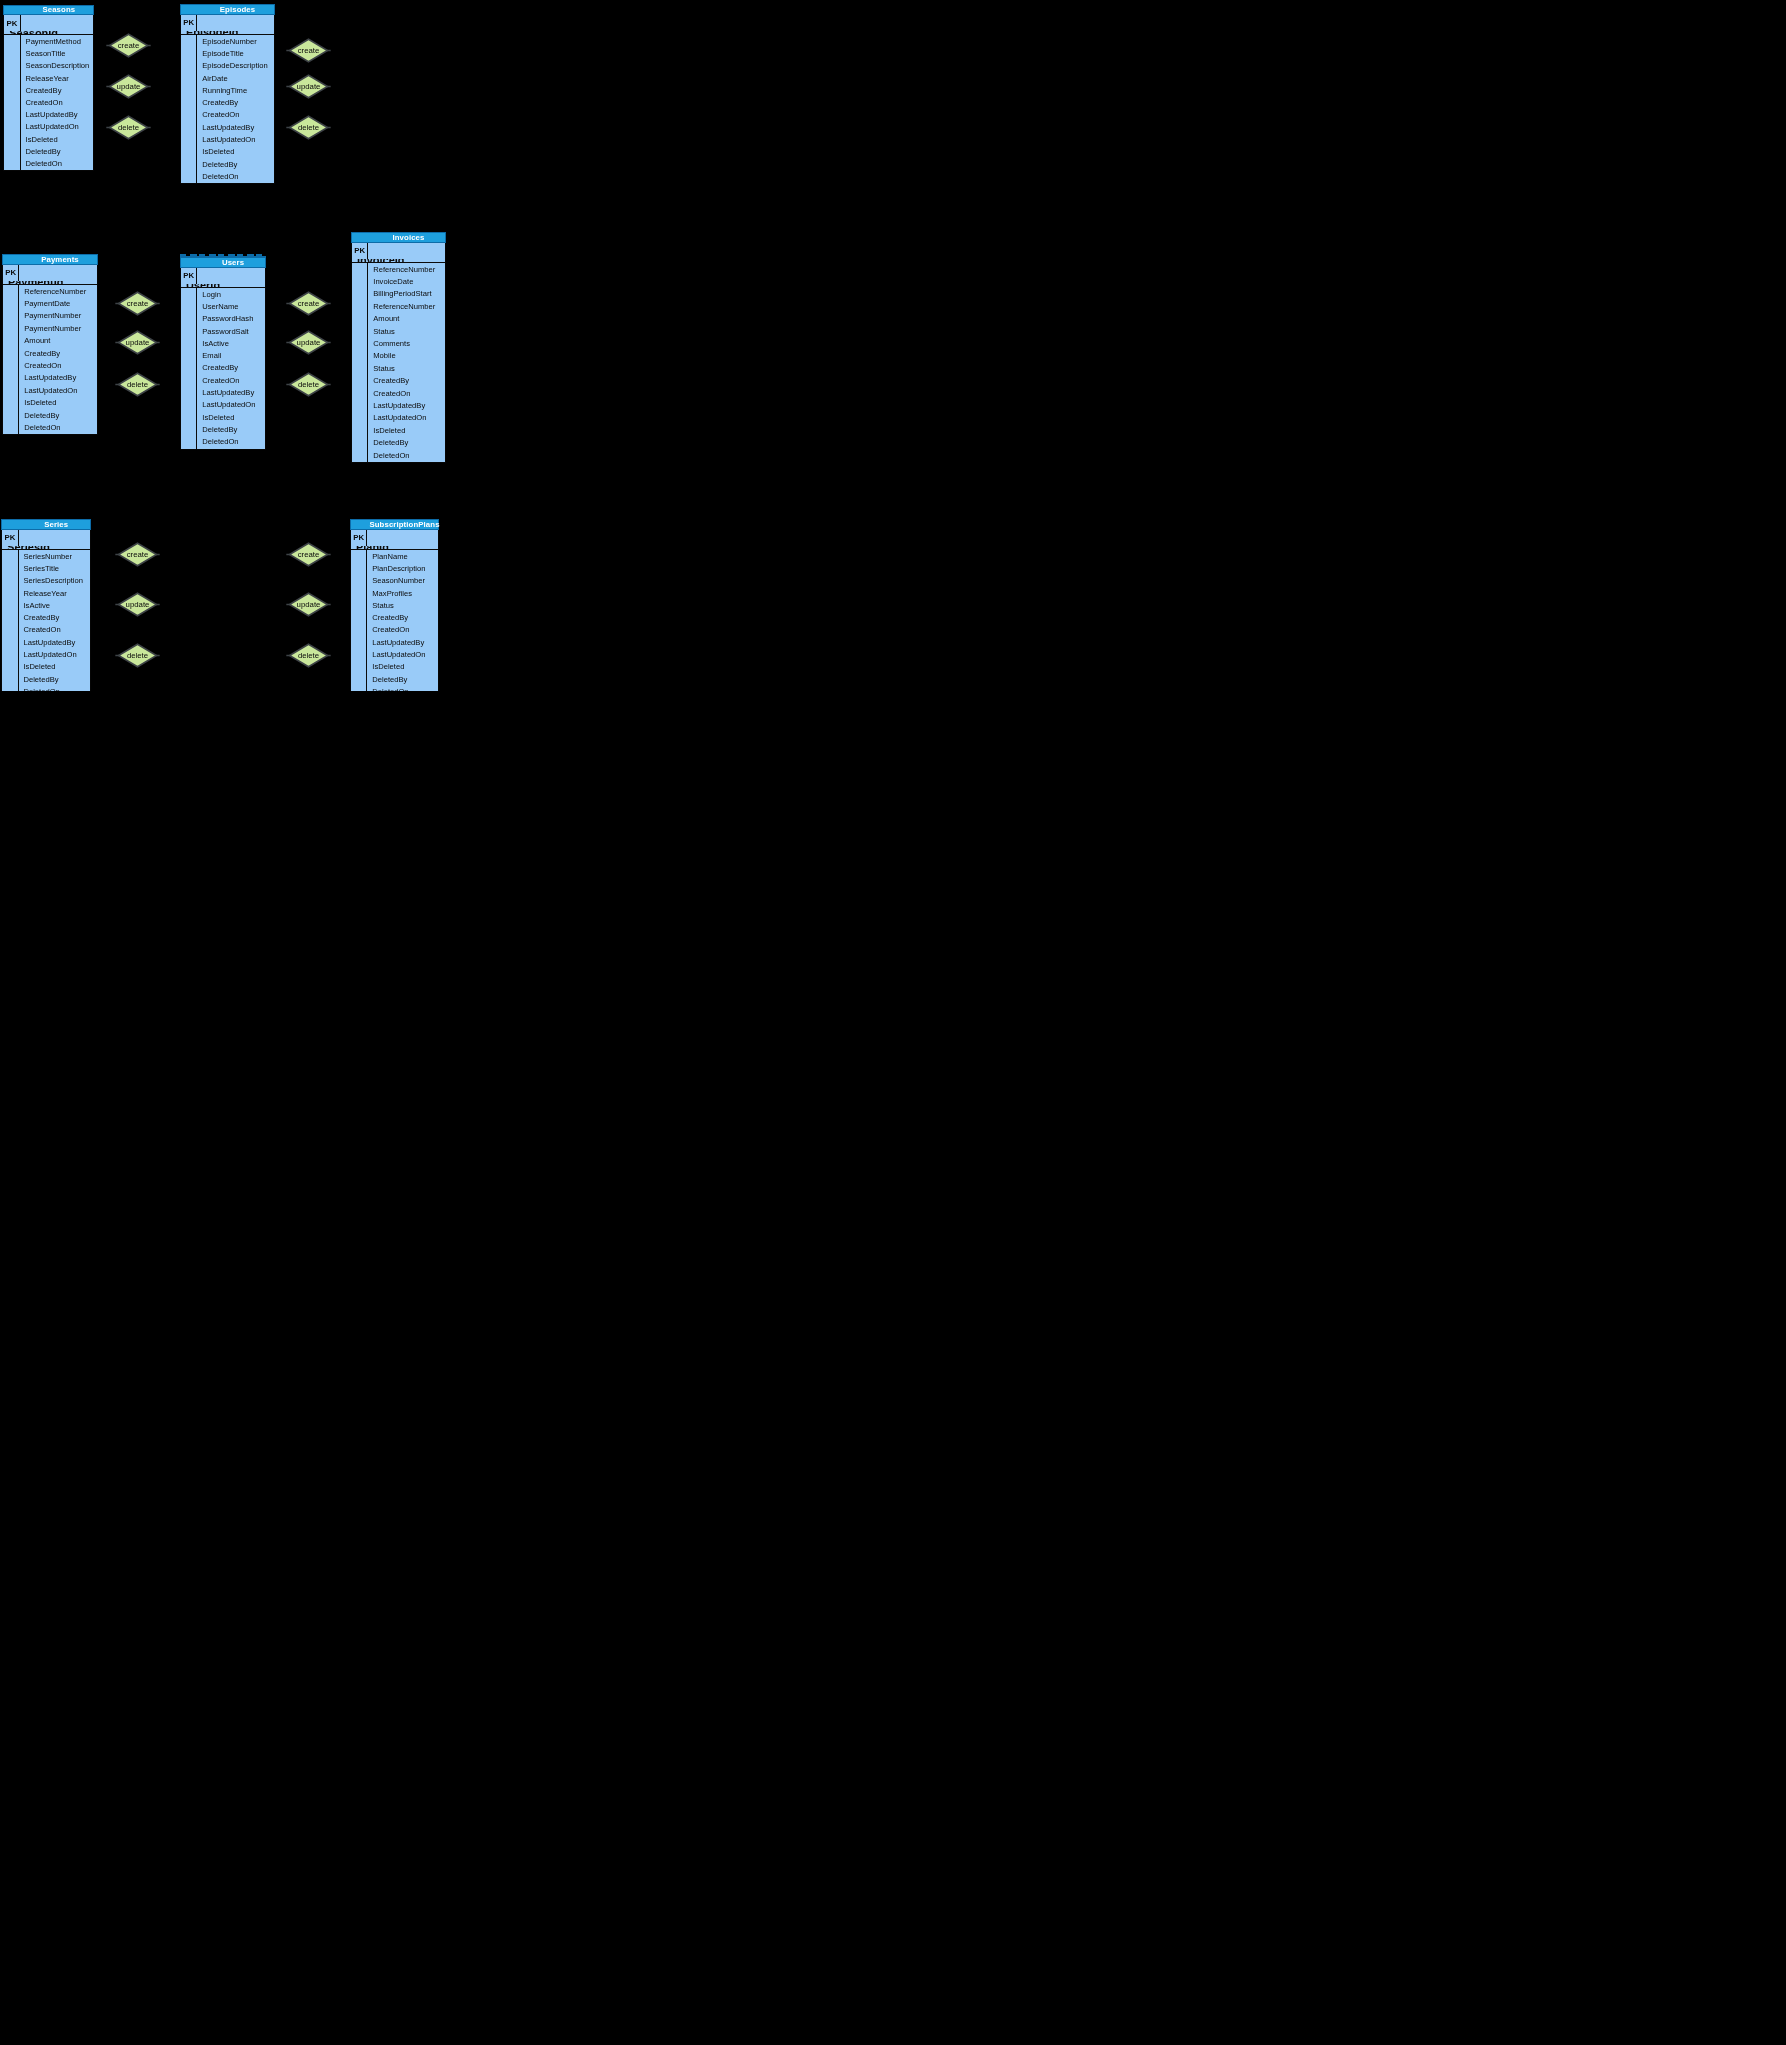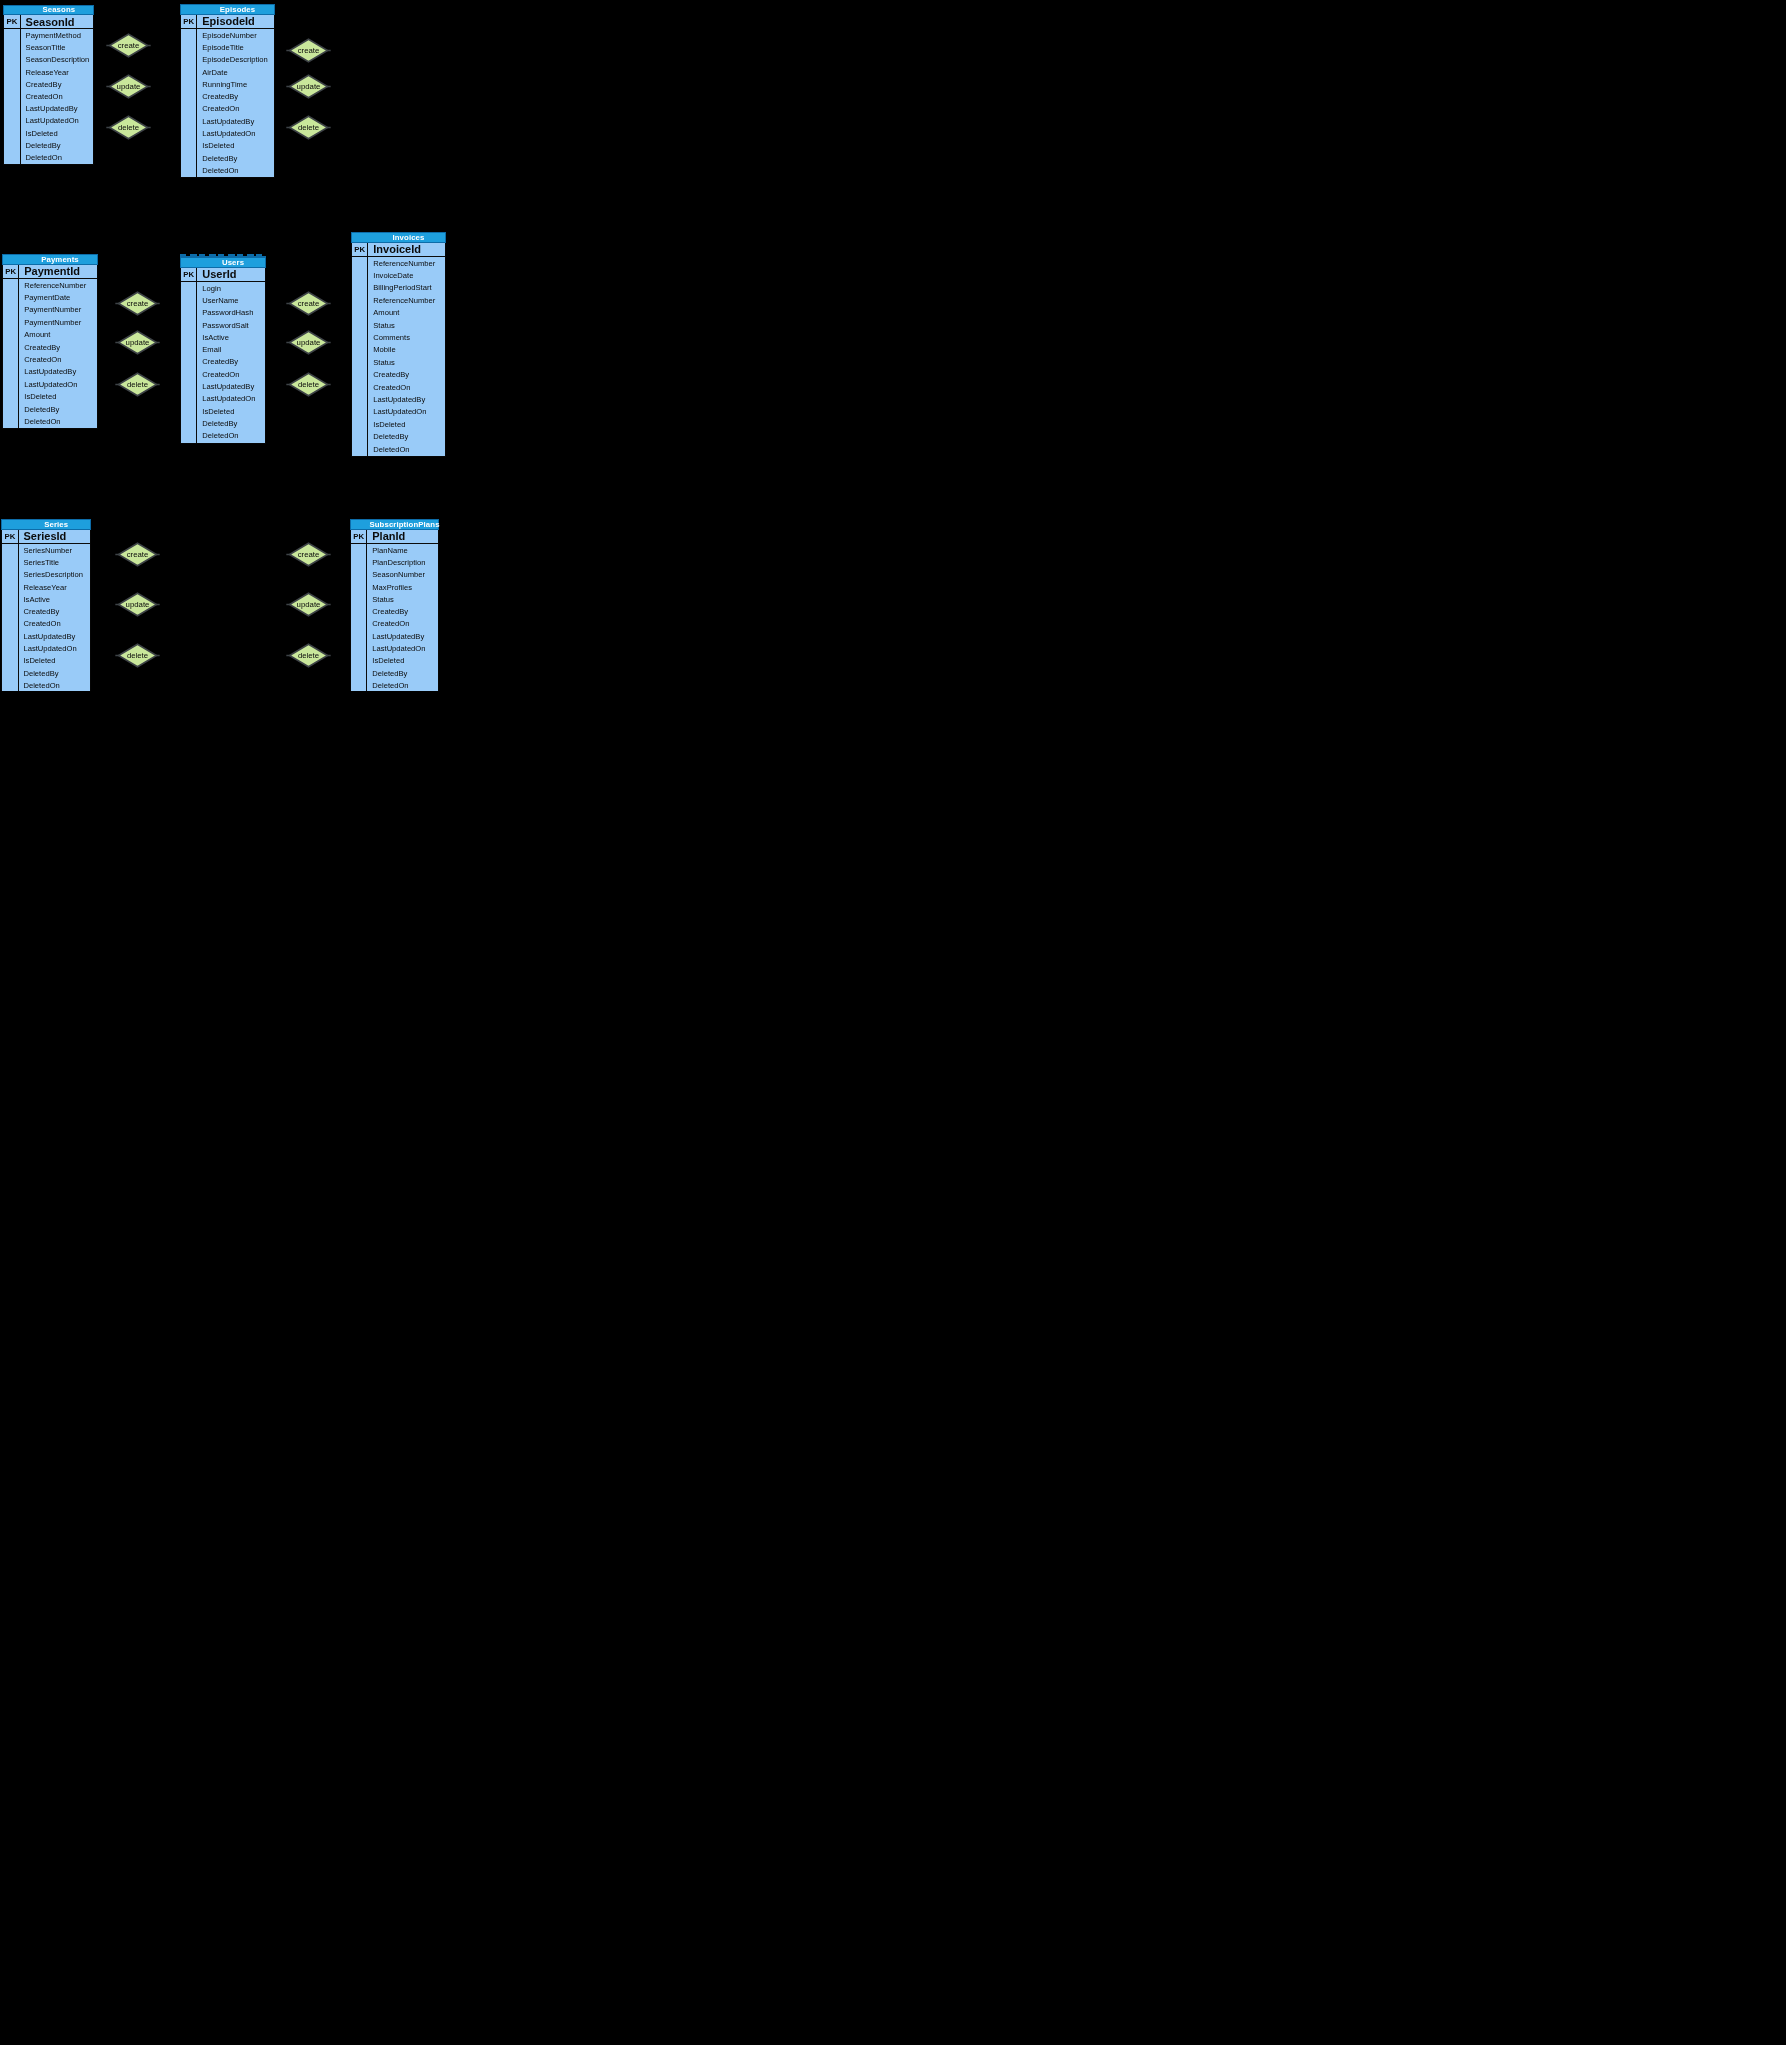--- a/index.html
+++ b/index.html
@@ -11,21 +11,21 @@
   .erd-table{position:absolute;}
   .hdr{
     box-sizing:border-box;height:10.6px;width:100%;
     background:#1E9FDD;border:1.2px solid #0D6CA8;
     display:flex;align-items:center;justify-content:center;
     color:#fff;font-weight:bold;font-size:7.8px;letter-spacing:0.1px;padding-left:20px;
   }
   .grid{
     box-sizing:border-box;background:#99CBF8;border:0.8px solid #060606;border-top:none;
   }
-  .pkrow{display:flex;height:14px;border-bottom:1.2px solid #0b0b0b;box-sizing:border-box;}
+  .pkrow{display:flex;height:20px;border-bottom:1.2px solid #0b0b0b;box-sizing:border-box;flex-direction:column;}
   .pkbadge{
     width:16.4px;flex:0 0 16.4px;border-right:1.2px solid #0b0b0b;box-sizing:border-box;
     display:flex;align-items:center;justify-content:center;
     font-weight:bold;font-size:7.8px;color:#0b0b0b;
   }
   .pkname{
     flex:1;display:flex;align-items:center;padding-left:4.9px;
     font-weight:bold;font-size:11px;color:#0b0b0b;overflow:hidden;white-space:nowrap;
   }
   .bodywrap{display:flex;}

